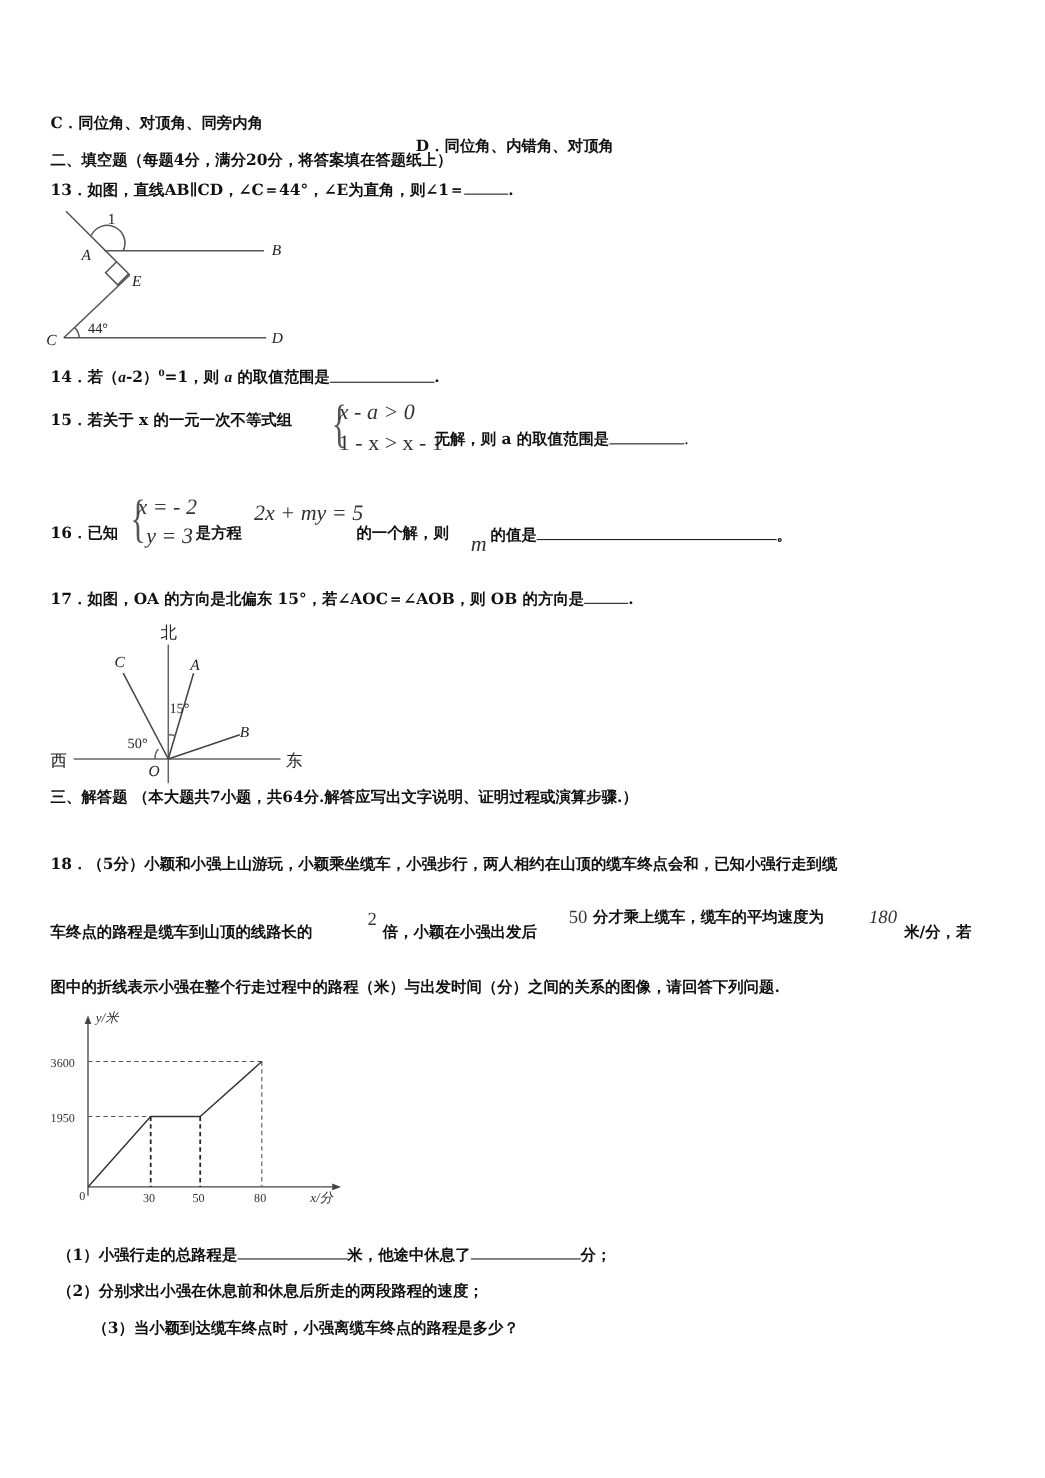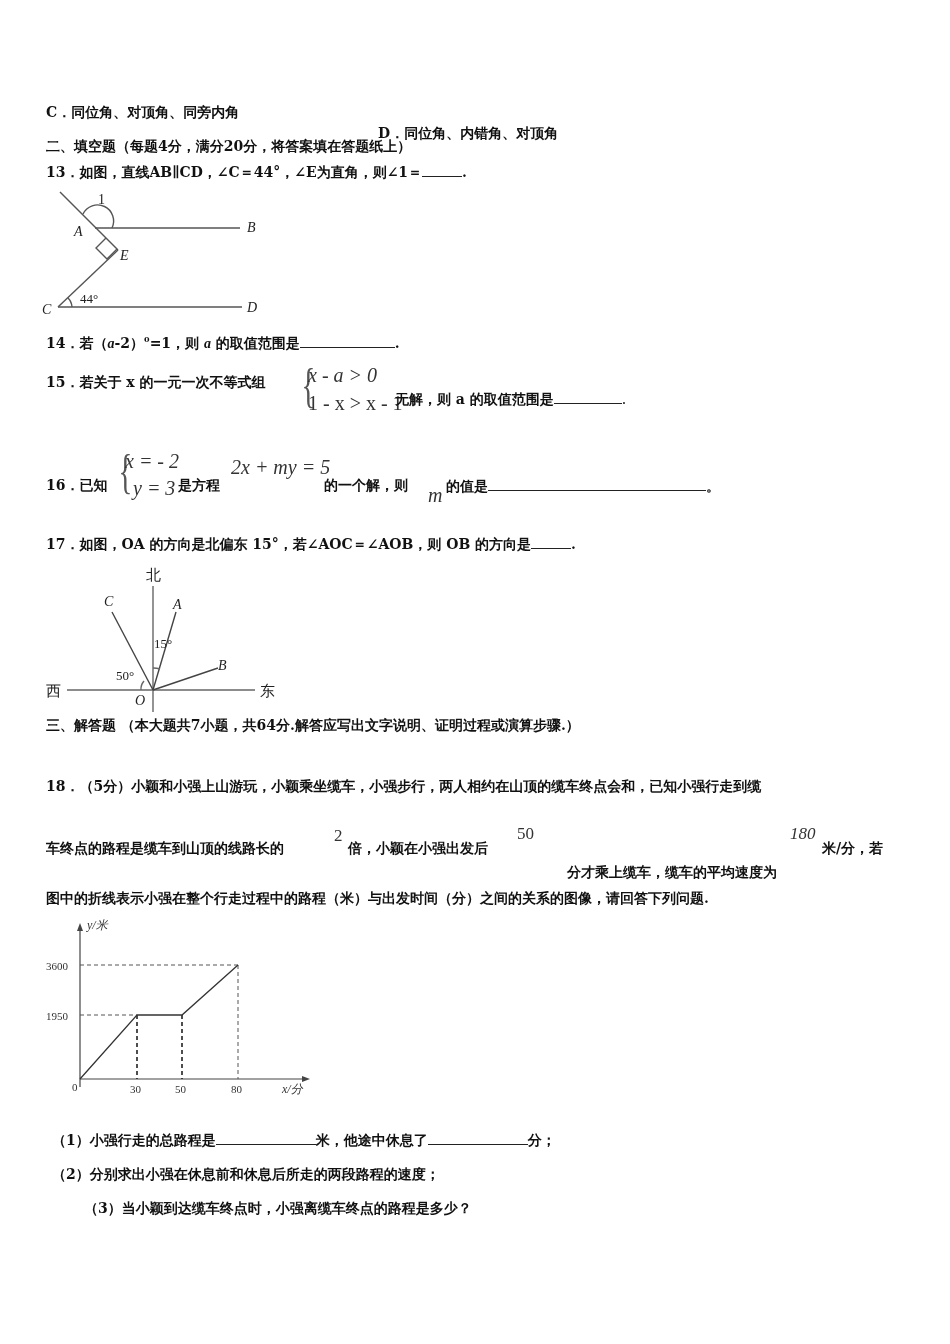--- a/index.html
+++ b/index.html
@@ -94,21 +94,21 @@
 </svg>
 
 <div class="line" style="top:716px;">三、解答题 （本大题共7小题，共64分.解答应写出文字说明、证明过程或演算步骤.）</div>
 
 <div class="line" style="top:777px;">18．（5分）小颖和小强上山游玩，小颖乘坐缆车，小强步行，两人相约在山顶的缆车终点会和，已知小强行走到缆</div>
 
 <div class="line" style="top:839px;">车终点的路程是缆车到山顶的线路长的</div>
 <div class="sup" style="left:334px; top:826px;">2</div>
 <div class="line" style="top:839px; left:348px;">倍，小颖在小强出发后</div>
 <div class="sup" style="left:517px; top:824px;">50</div>
-<div class="line" style="top:863px; left:539px;margin-left:28px;">分才乘上缆车，缆车的平均速度为</div>
+<div class="line" style="top:825px; left:539px;">分才乘上缆车，缆车的平均速度为</div>
 <div class="sup" style="left:790px; top:824px;font-style:italic;">180</div>
 <div class="line" style="top:839px; left:822px;">米/分，若</div>
 
 <div class="line" style="top:889px;">图中的折线表示小强在整个行走过程中的路程（米）与出发时间（分）之间的关系的图像，请回答下列问题.</div>
 
 <svg style="position:absolute; left:40px; top:915px;" width="280" height="185">
   <g stroke="#444" stroke-width="1.2" fill="none">
     <line x1="40" y1="164" x2="262" y2="164"></line>
     <line x1="40" y1="172" x2="40" y2="14"></line>
   </g>

